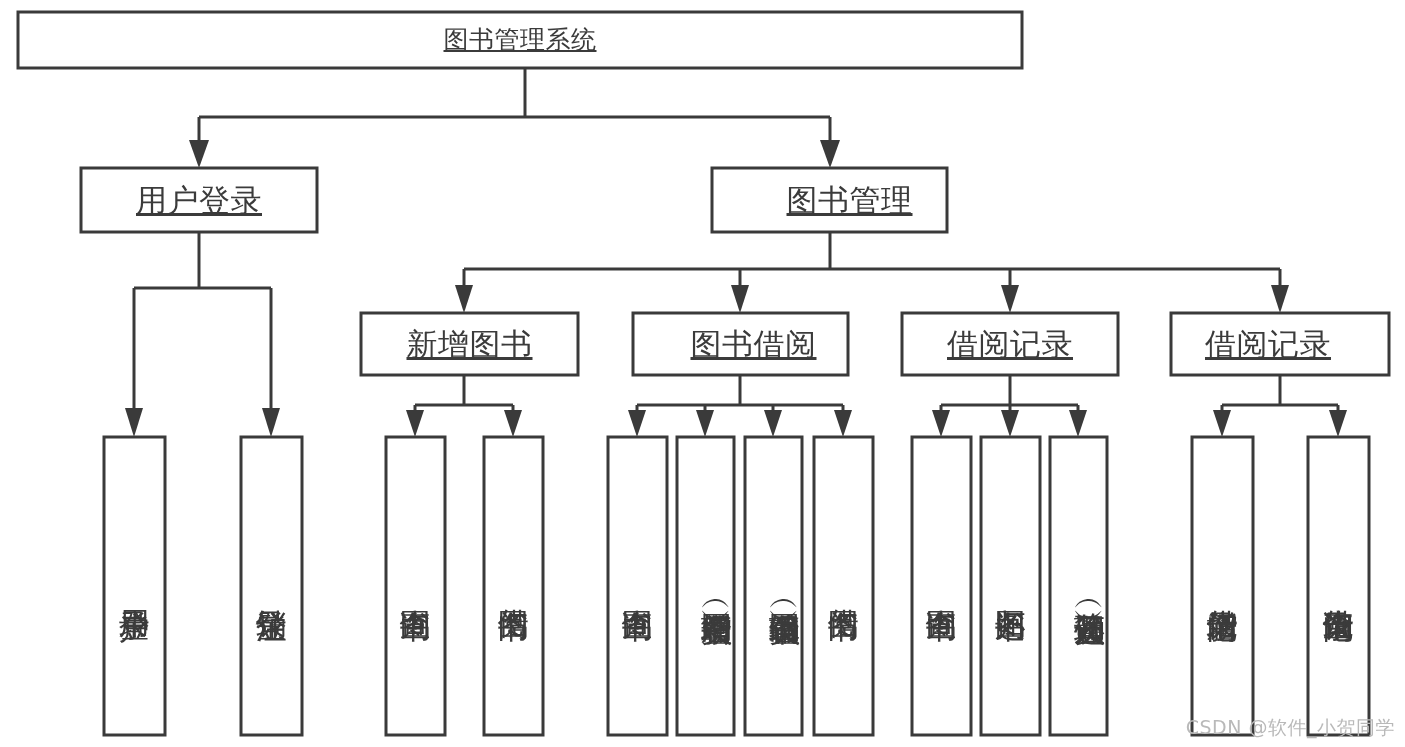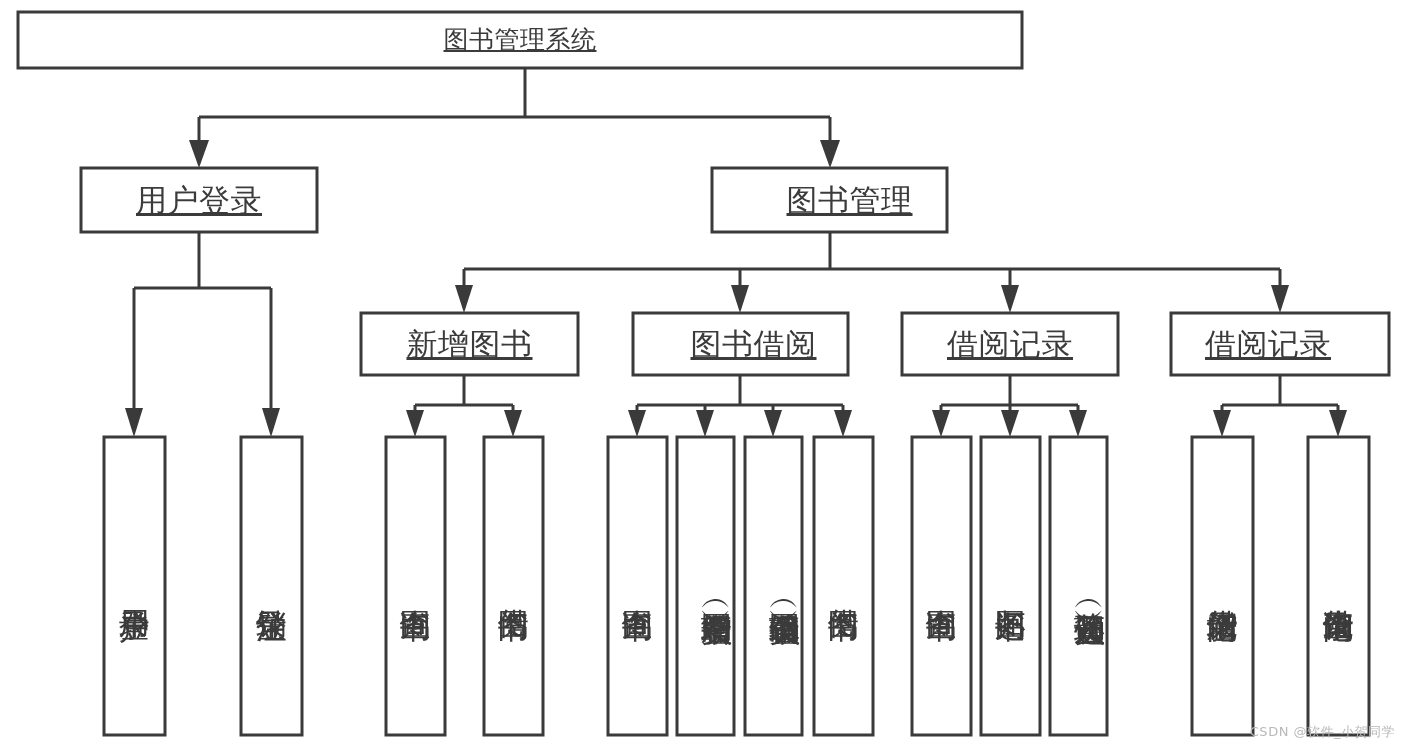--- a/index.html
+++ b/index.html
@@ -61,21 +61,21 @@
   .node-label.vertical {
     writing-mode: vertical-rl;
     text-orientation: upright;
     white-space: normal;
   }
   .watermark {
     position: absolute;
     right: 10px;
     bottom: 6px;
     color: #b9b9b9;
-    font-size: 13px;
+    font-size: 19px;
     letter-spacing: 0.5px;
     white-space: nowrap;
     user-select: none;
   }
 </style>
 </head>
 <body>
 
 <div id="diagram-root">
 

